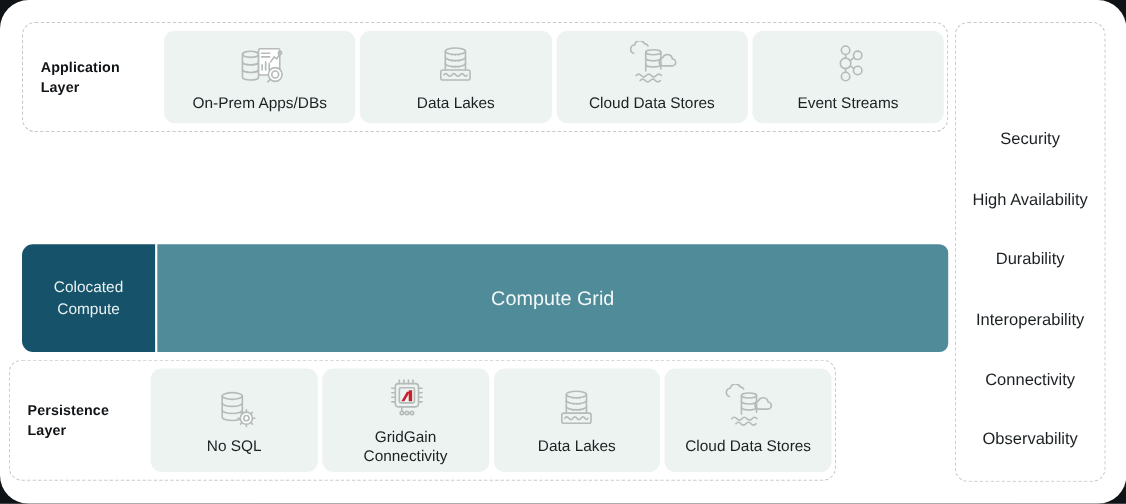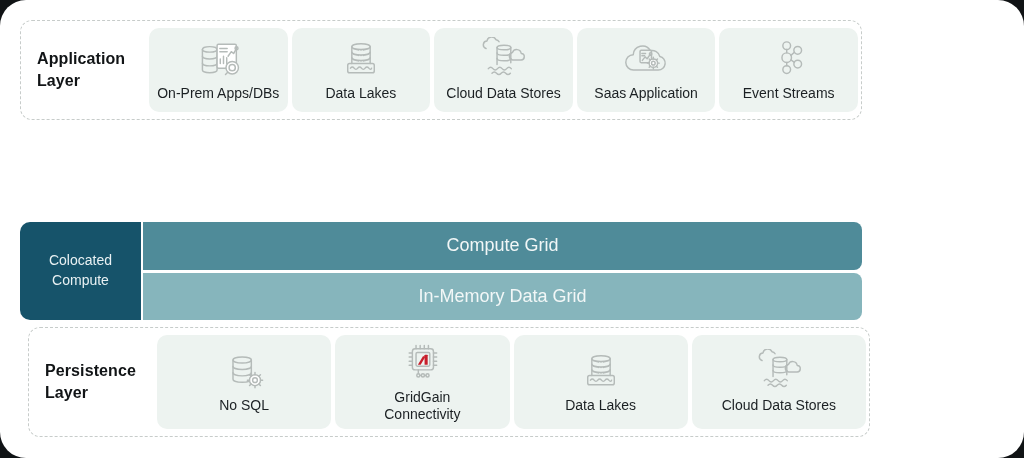--- a/index.html
+++ b/index.html
@@ -25,25 +25,25 @@
     position:absolute;left:0;top:0;width:1024px;height:458px;
     background:#ffffff;border-radius:26px;
   }
   .dashed-box{
     position:absolute;
     border:1.5px dashed var(--dash);
     border-radius:12px;
     background:#ffffff;
   }
   .app-box{left:20px;top:20px;width:842px;height:100px}
-  .persist-box{left:28px;top:327px;width:842px;height:110px}
+  .persist-box{left:8px;top:327px;width:752px;height:110px}
   .layer-label{
     position:absolute;left:16px;top:50%;transform:translateY(-50%);
     width:108px;
-    font-weight:bold;font-size:16px;line-height:1.35;color:#111416;
+    font-weight:bold;font-size:13px;line-height:1.35;color:#111416;
     letter-spacing:.1px;
   }
   .cards{
     position:absolute;left:128px;right:3px;top:7px;bottom:7px;
     display:flex;gap:4px;
   }
   .card{
     flex:1;background:var(--card-bg);border-radius:10px;
     display:flex;flex-direction:column;align-items:center;justify-content:center;
     gap:4px;padding:4px 4px;
@@ -222,42 +222,33 @@
           <span class="icon">
             <svg viewBox="0 0 56 48">
               <use href="#sym-cloud-data-stores"></use>
             </svg>
           </span>
           <span class="card-label">Cloud Data Stores</span>
         </div>
         <div class="card">
           <span class="icon">
             <svg viewBox="0 0 56 48">
-              <use href="#sym-saas-application"></use>
-            </svg>
-          </span>
-          <span class="card-label">Saas Application</span>
-        </div>
-        <div class="card">
-          <span class="icon">
-            <svg viewBox="0 0 56 48">
               <use href="#sym-event-streams"></use>
             </svg>
           </span>
           <span class="card-label">Event Streams</span>
         </div>
       </div>
   </section>
 
 
   <section class="compute-row">
     <div class="colocated">Colocated Compute</div>
     <div class="bars">
       <div class="bar compute-grid">Compute Grid</div>
-      <div class="bar in-memory">In-Memory Data Grid</div>
     </div>
   </section>
 
   <section class="dashed-box persist-box">
     <div class="layer-label">Persistence Layer</div>
     <div class="cards" id="persist-cards">
         <div class="card">
           <span class="icon">
             <svg viewBox="0 0 56 48">
               <use href="#sym-nosql"></use>
@@ -285,14 +276,22 @@
           <span class="icon">
             <svg viewBox="0 0 56 48">
               <use href="#sym-cloud-data-stores"></use>
             </svg>
           </span>
           <span class="card-label">Cloud Data Stores</span>
         </div>
       </div>
   </section>
 
+  <aside class="dashed-box sidebar" id="qualities">
+      <div class="quality">Security</div>
+      <div class="quality">High Availability</div>
+      <div class="quality">Durability</div>
+      <div class="quality">Interoperability</div>
+      <div class="quality">Connectivity</div>
+      <div class="quality">Observability</div>
+    </aside>
 
 </div>
 
 </body></html>

